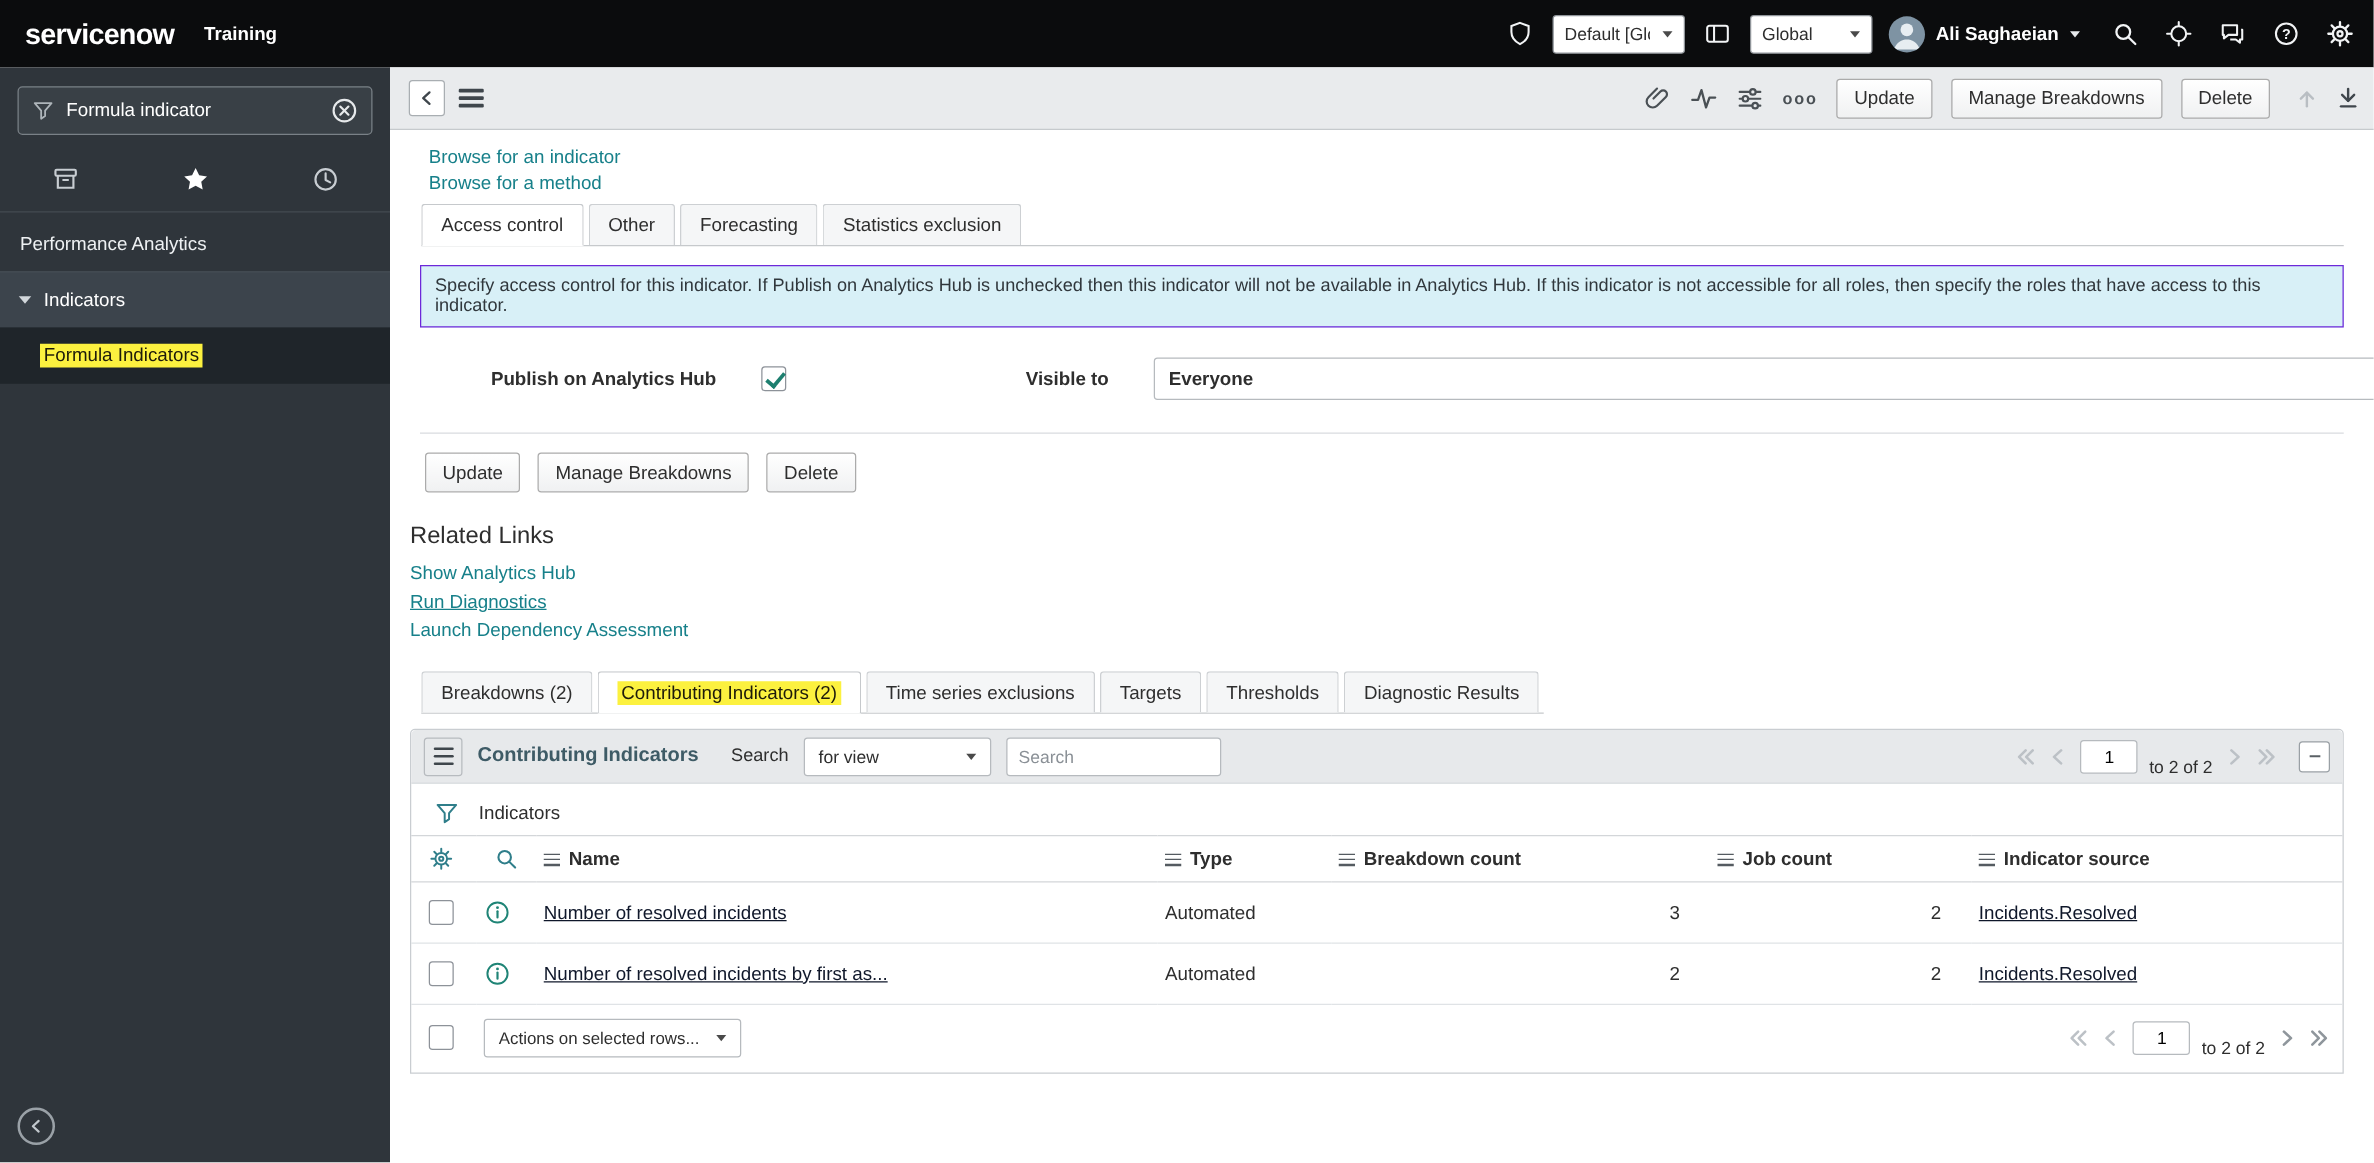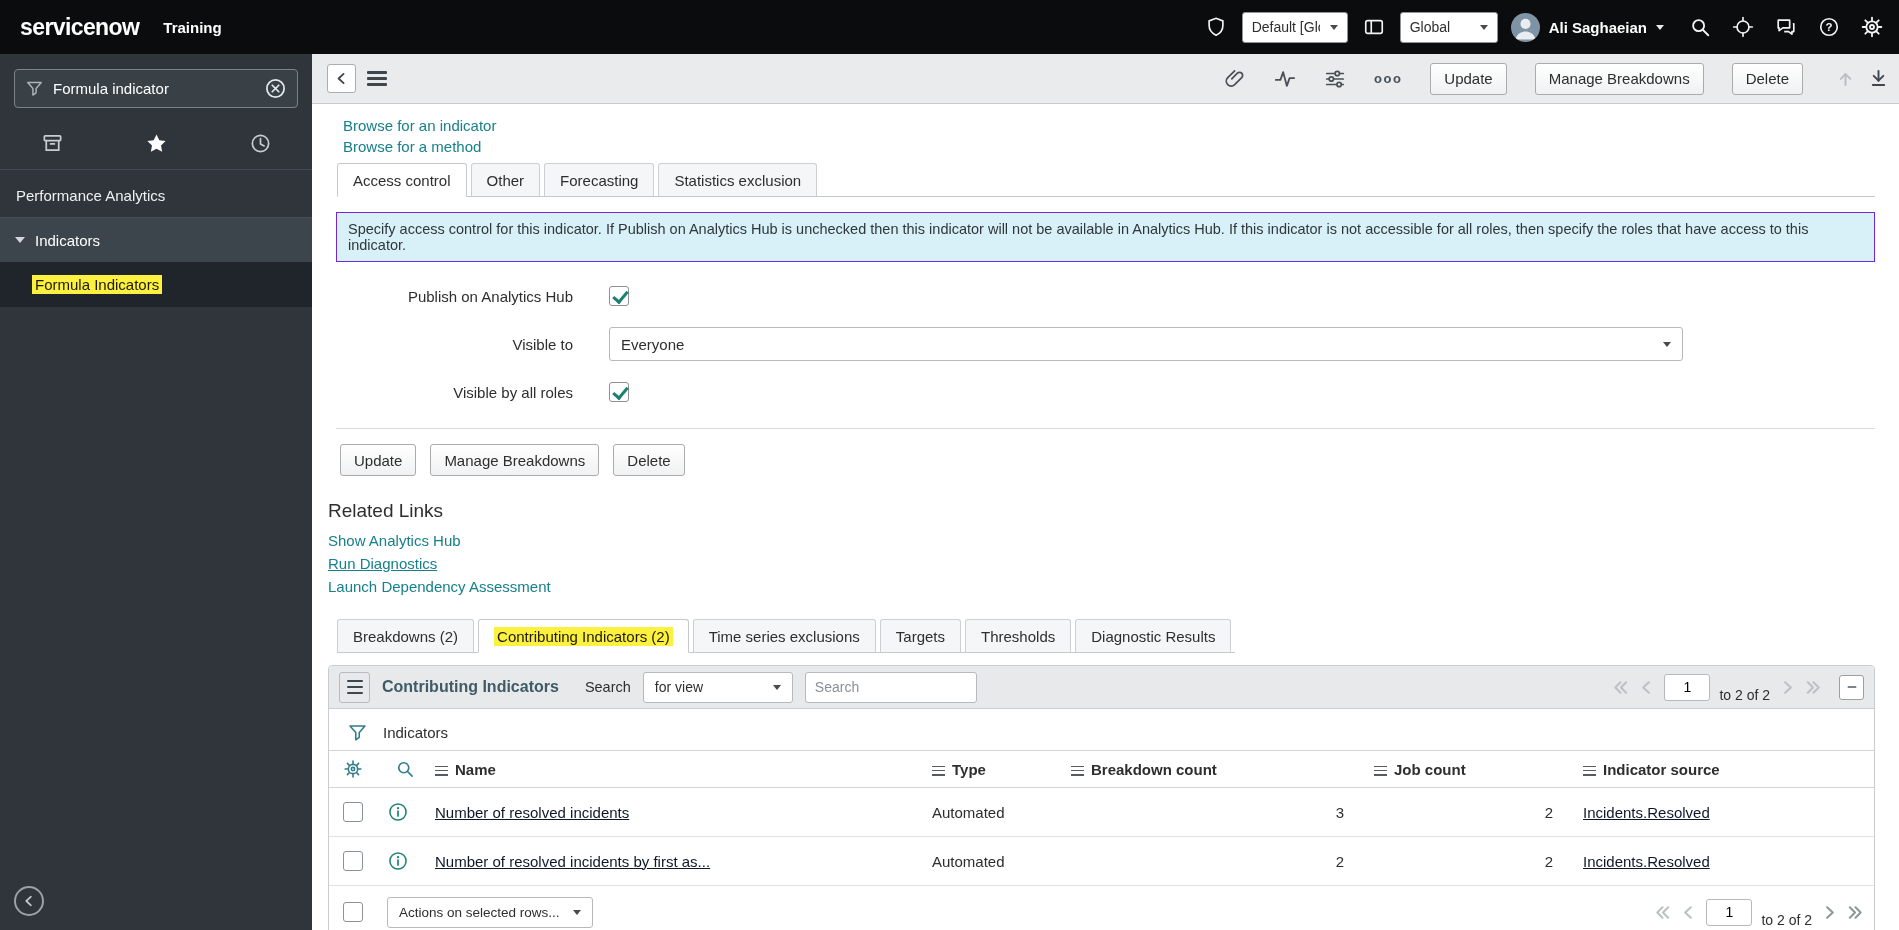--- a/index.html
+++ b/index.html
@@ -63,21 +63,21 @@
   .form-header { height:50px; flex:0 0 auto; background:#e9ebed; border-bottom:1px solid #c6cacd;
                  display:flex; align-items:center; gap:11px; padding:0 10px 0 15px; }
   .back-btn { width:29px; height:29px; background:#fff; border:1px solid #a9aeb2; border-radius:3px;
               display:flex; align-items:center; justify-content:center; color:#3f464c; cursor:pointer; }
   .burger { display:inline-flex; flex-direction:column; gap:3.5px; width:20px; cursor:pointer; }
   .burger i { display:block; height:2.6px; background:#3f464c; border-radius:1px; }
   .record-title { font-size:16px; display:flex; align-items:baseline; gap:7px; white-space:nowrap; }
   .record-title .t1 { font-weight:bold; }
   .record-title .t2 { font-weight:bold; color:#2e2e2e; }
   .record-title .t3 { color:#5b6167; font-size:15px; }
-  .hdr-right { margin-left:auto; display:flex; align-items:center; gap:28px; }
+  .hdr-right { margin-left:auto; display:flex; align-items:center; gap:15px; }
   .hdr-ic { color:#4a5055; cursor:pointer; width:22px; height:22px; }
   .more-dots { font-size:13px; font-weight:bold; letter-spacing:1.5px; color:#4a5055; cursor:pointer; }
   .btn { height:32px; padding:0 13px; background:linear-gradient(#ffffff,#f0f1f2);
          border:1px solid #ababab; border-radius:3px; font-size:15px; color:#2e2e2e;
          font-family:inherit; display:inline-flex; align-items:center; cursor:pointer; white-space:nowrap; }
   .nav-arrows { display:flex; align-items:center; gap:12px; margin-left:4px; }
 
   .content { flex:1; min-height:0; overflow:hidden; padding:13px 24px 0 16px; }
 
   .browse-links { margin-left:15px; display:flex; flex-direction:column; gap:4px; }
@@ -88,21 +88,21 @@
   .tabstrip.full { margin-top:8px; }
   .tabstrip.fit { width:max-content; margin-top:24px; }
   .tab { font-size:15px; padding:8px 15px 7px; background:#f5f6f7; border:1px solid #cdd0d3;
          border-bottom:none; border-radius:3px 3px 0 0; margin-right:4px; cursor:pointer;
          color:#2e2e2e; white-space:nowrap; }
   .tab.active { background:#fff; border-color:#c6c9cc; border-bottom:1px solid #fff; margin-bottom:-1px; }
 
   .tab-panel { margin-left:8px; }
   .info-msg { margin-top:15px; background:#d8f0f7; border:1px solid #6d28d9; padding:8px 11px;
               font-size:14.5px; color:#30373c; }
-  .form-fields { margin-top:24px; display:flex; flex-direction:column; gap:21px; }
+  .form-fields { margin-top:24px; display:flex; flex-direction:row; gap:21px;font-weight:bold; }
   .field-row { display:flex; align-items:center; }
   .field-label { width:237px; text-align:right; margin-right:36px; font-size:15px; color:#2e2e2e; flex:0 0 auto; }
   .checkbox { width:20px; height:20px; background:#fff; border:1px solid #8d9299; border-radius:3px;
               position:relative; cursor:pointer; flex:0 0 auto; }
   .checkbox.checked::after { content:""; position:absolute; left:5.5px; top:1px; width:6px; height:12px;
               border:solid #1d7f6f; border-width:0 3px 3px 0; transform:rotate(40deg); }
   .select { background:#fff; border:1px solid #b6babe; border-radius:3px; height:34px;
             display:flex; align-items:center; justify-content:space-between; gap:8px;
             padding:0 11px; font-size:15px; cursor:pointer; }
   .select.visible-to { width:1074px; }

